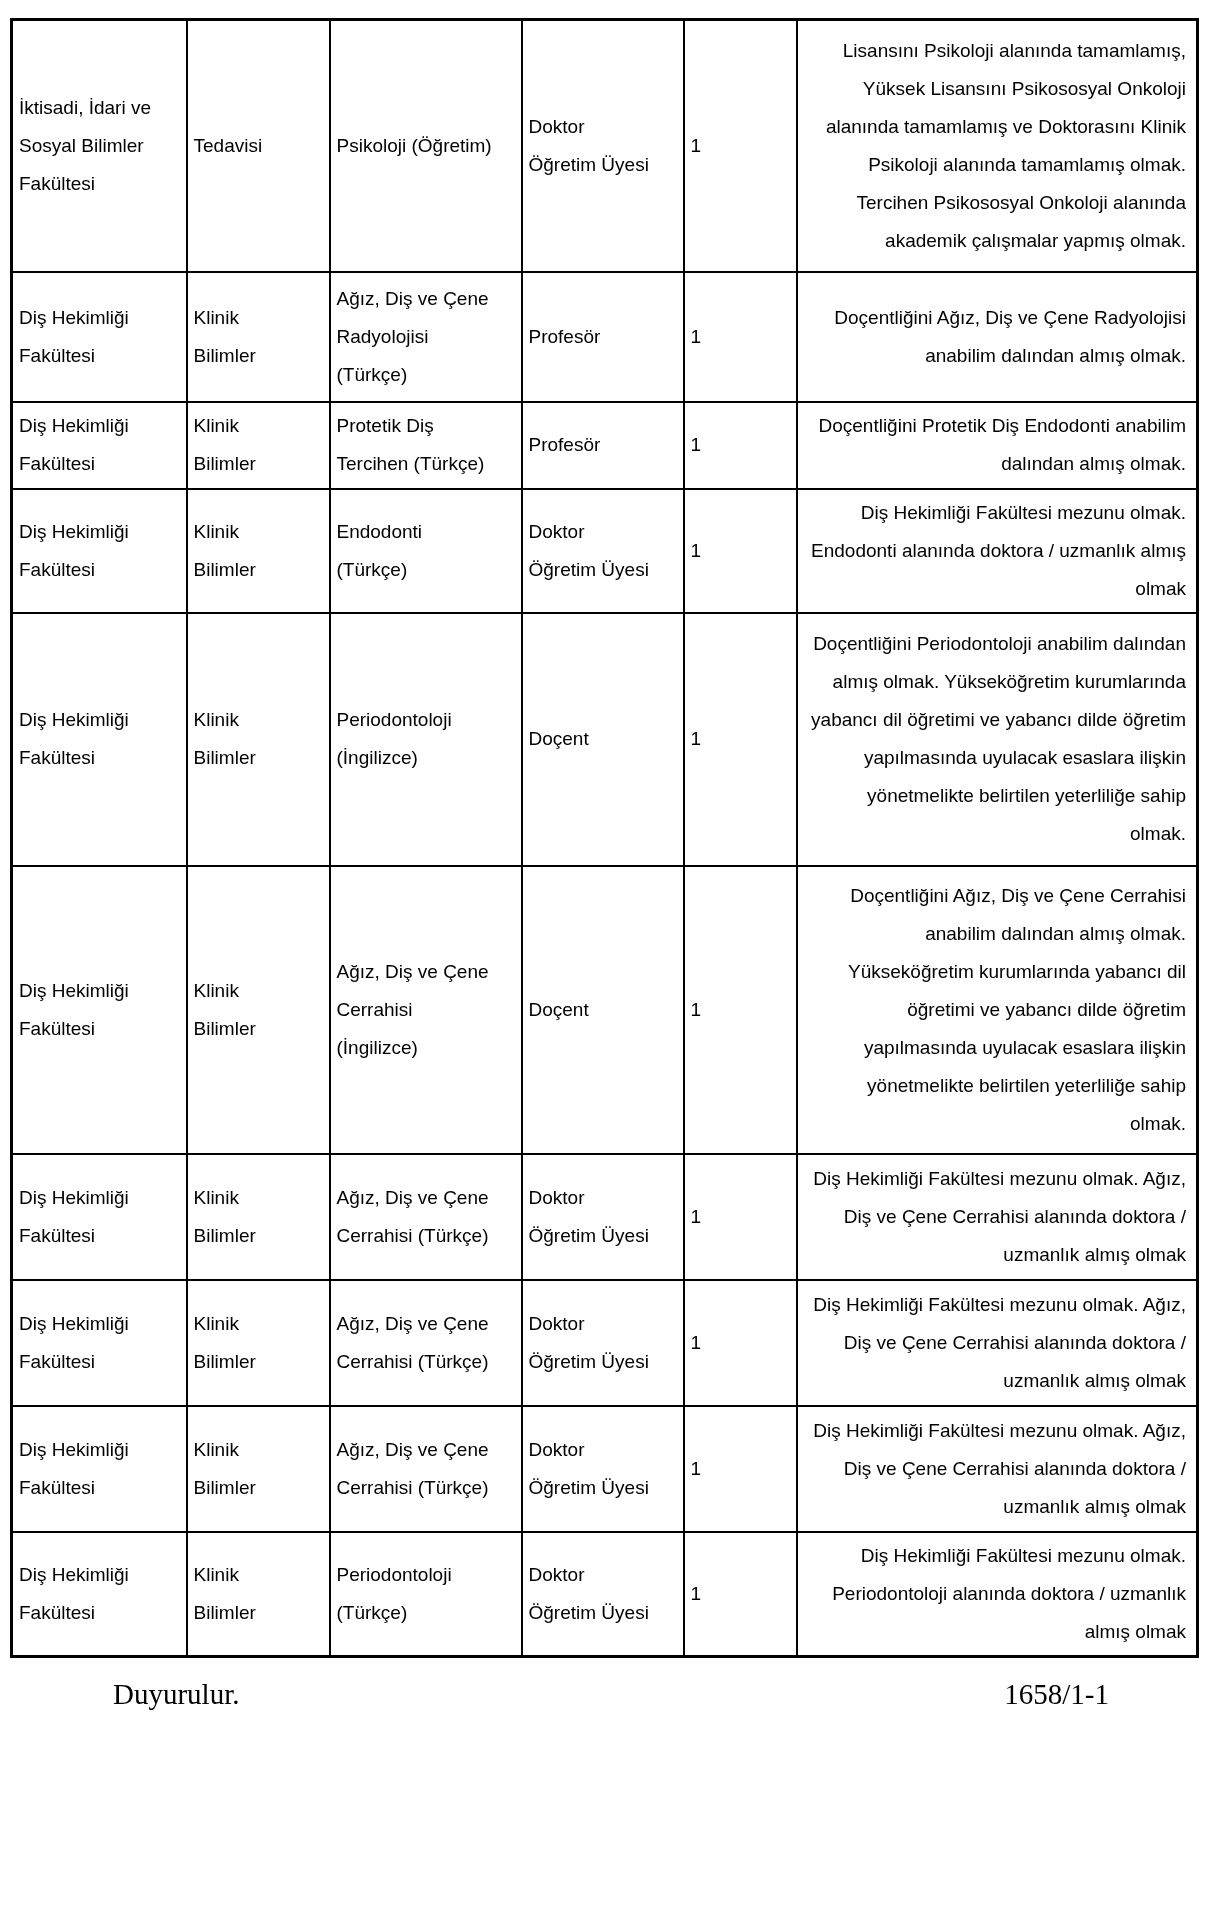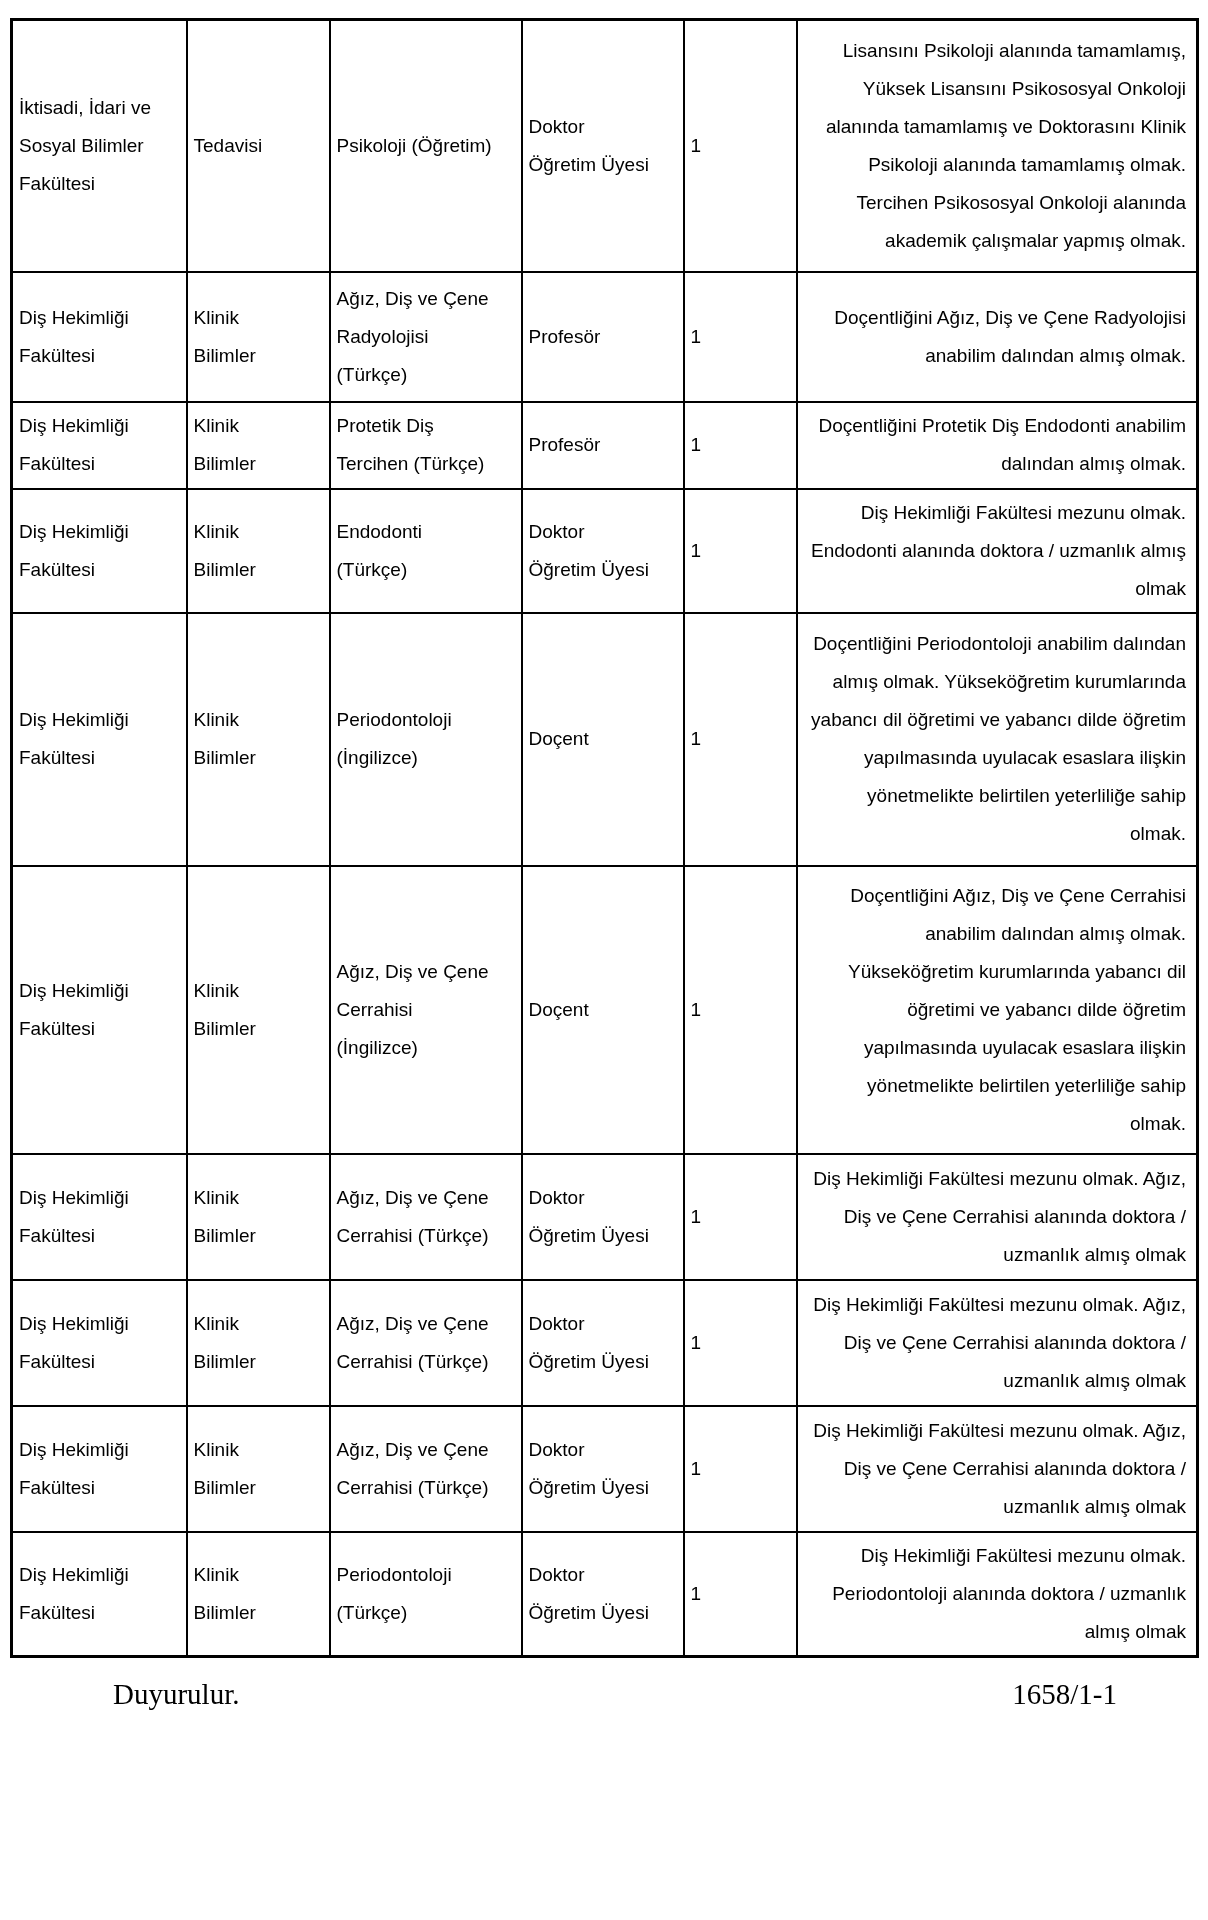--- a/index.html
+++ b/index.html
@@ -40,21 +40,21 @@
   .doc-table tr:nth-child(9)  { height: 126px; }
   .doc-table tr:nth-child(10) { height: 125px; }
   .footer {
     position: absolute;
     top: 1678px; left: 0;
     width: 1208px; height: 40px;
     font-family: "Liberation Serif", serif;
     font-size: 29px;
   }
   .footer-left  { position: absolute; left: 113px; top: 0; }
-  .footer-right { position: absolute; right: 91px; top: 0; }
+  .footer-right { position: absolute; right: 99px; top: 0; }
 </style>
 </head>
 <body>
 
 <table class="doc-table">
   <colgroup>
     <col style="width:175px">
     <col style="width:143px">
     <col style="width:192px">
     <col style="width:162px">

